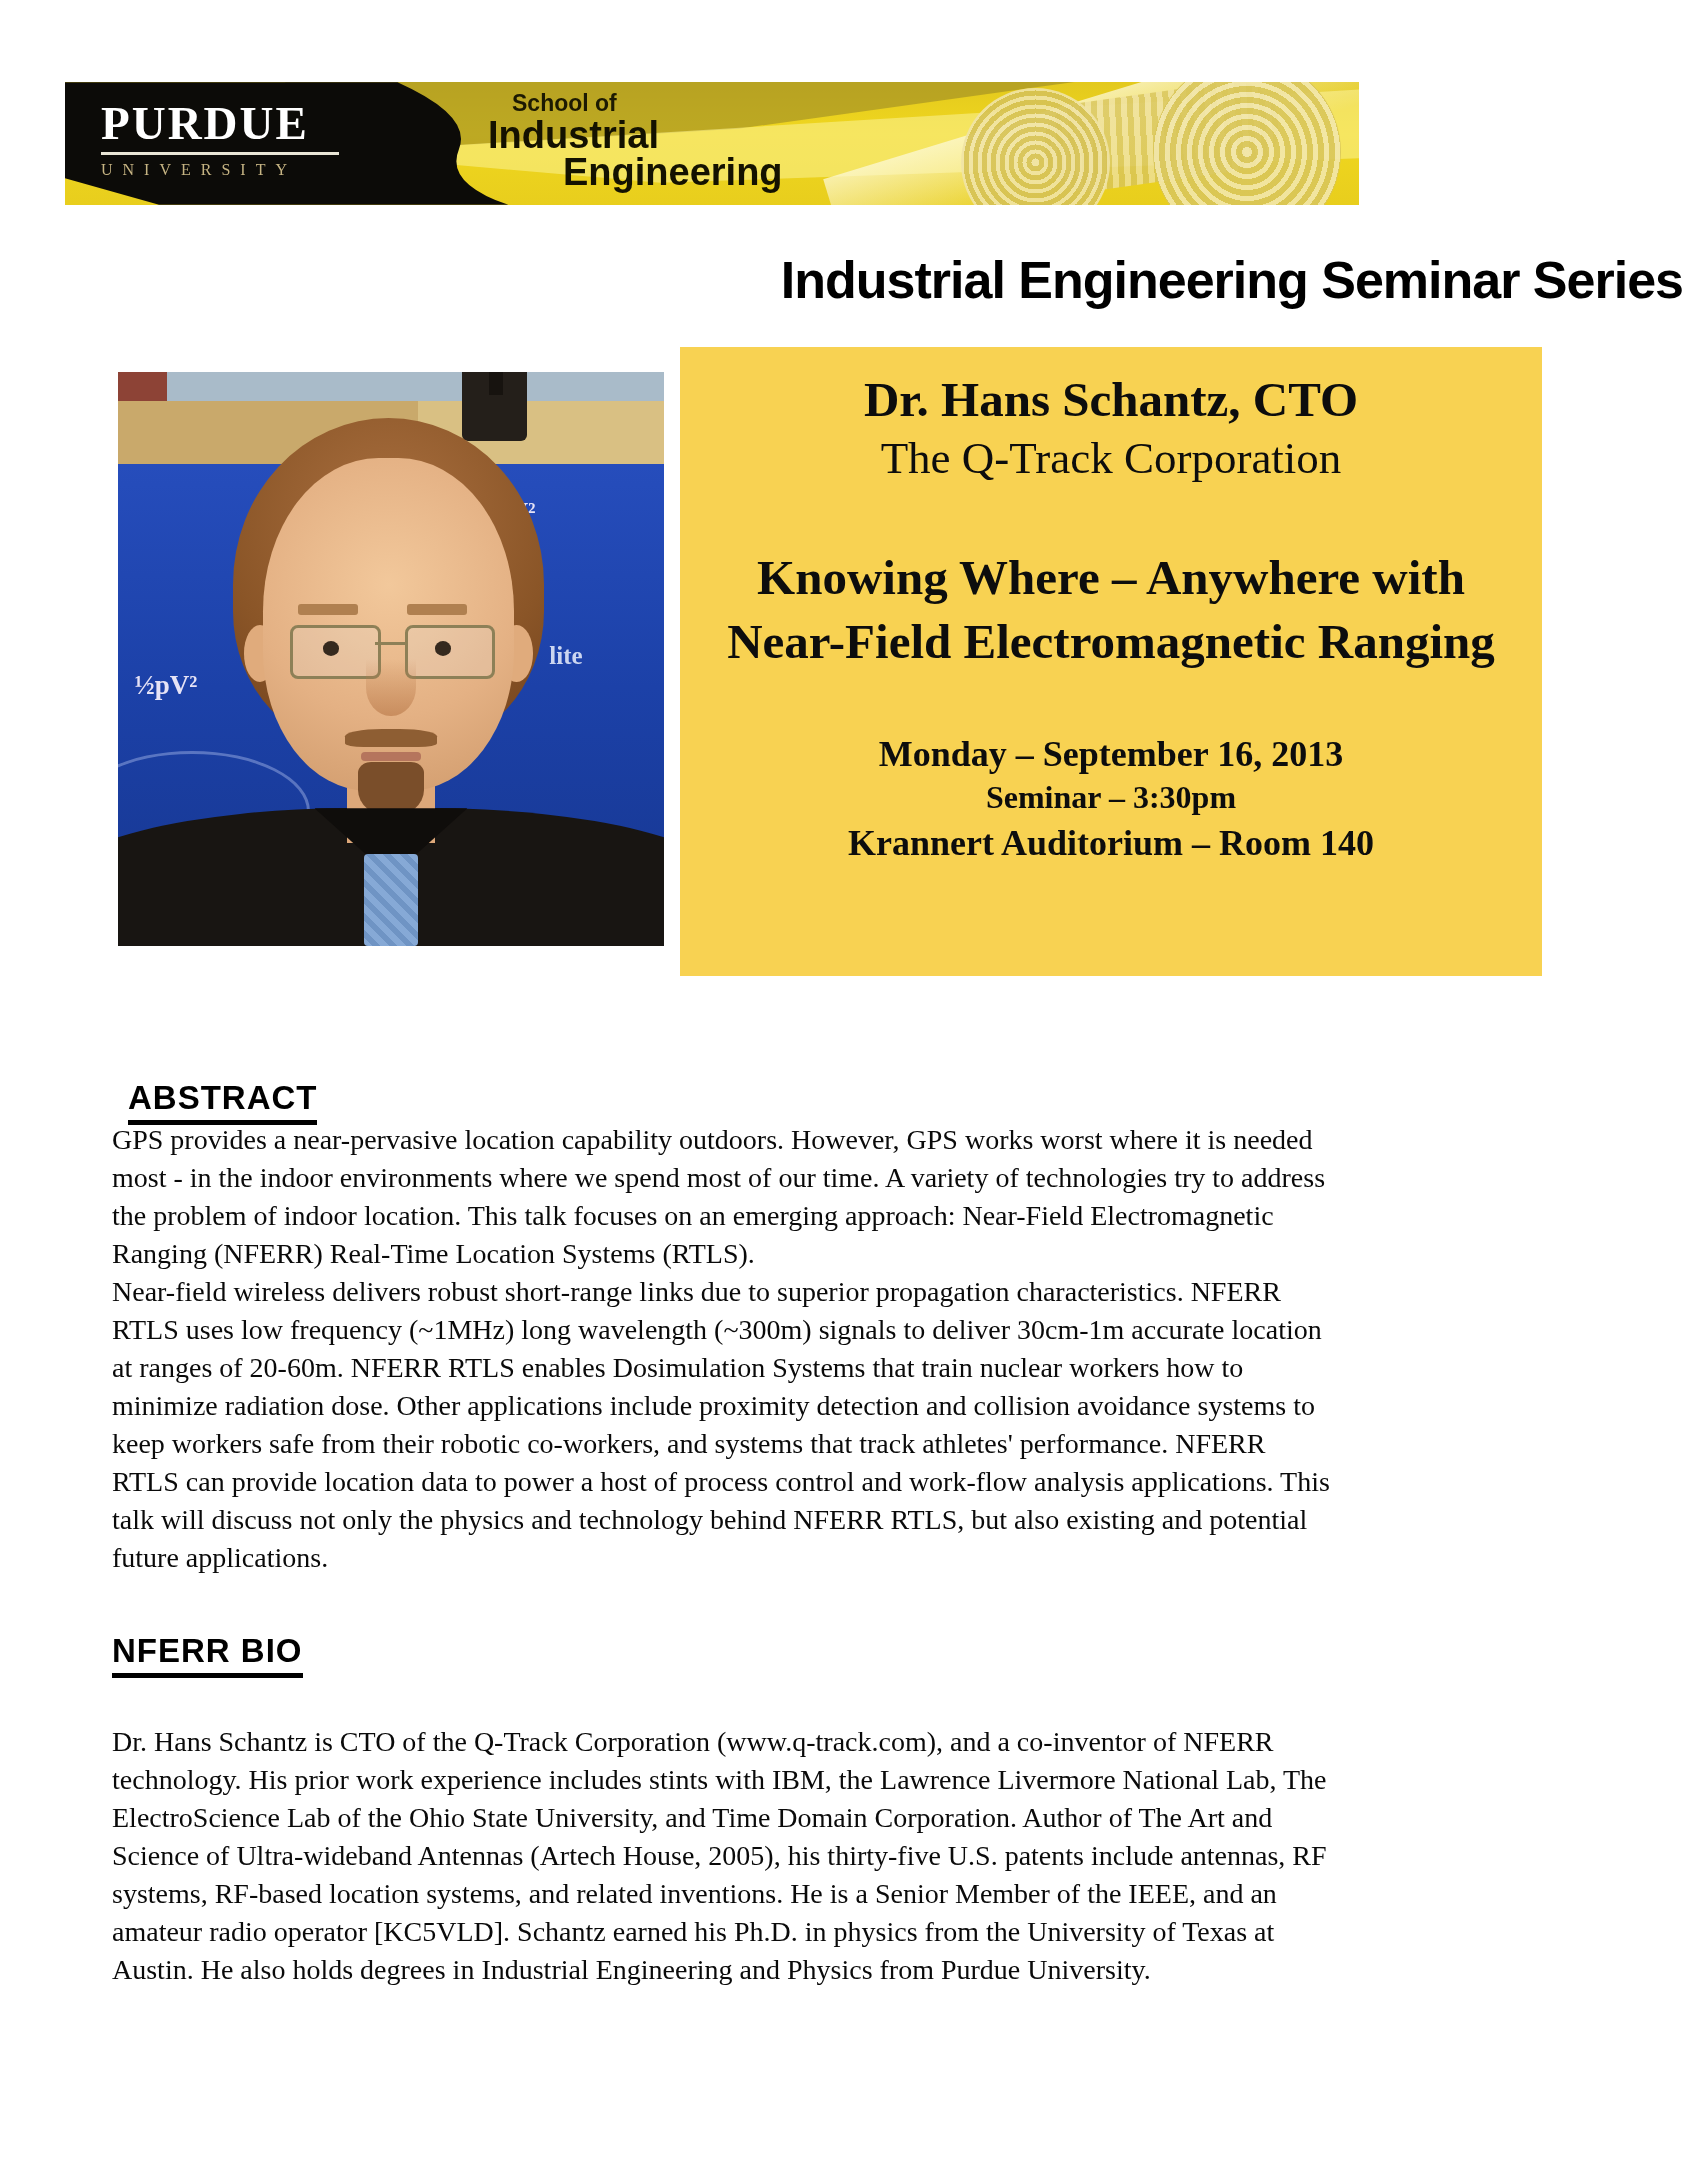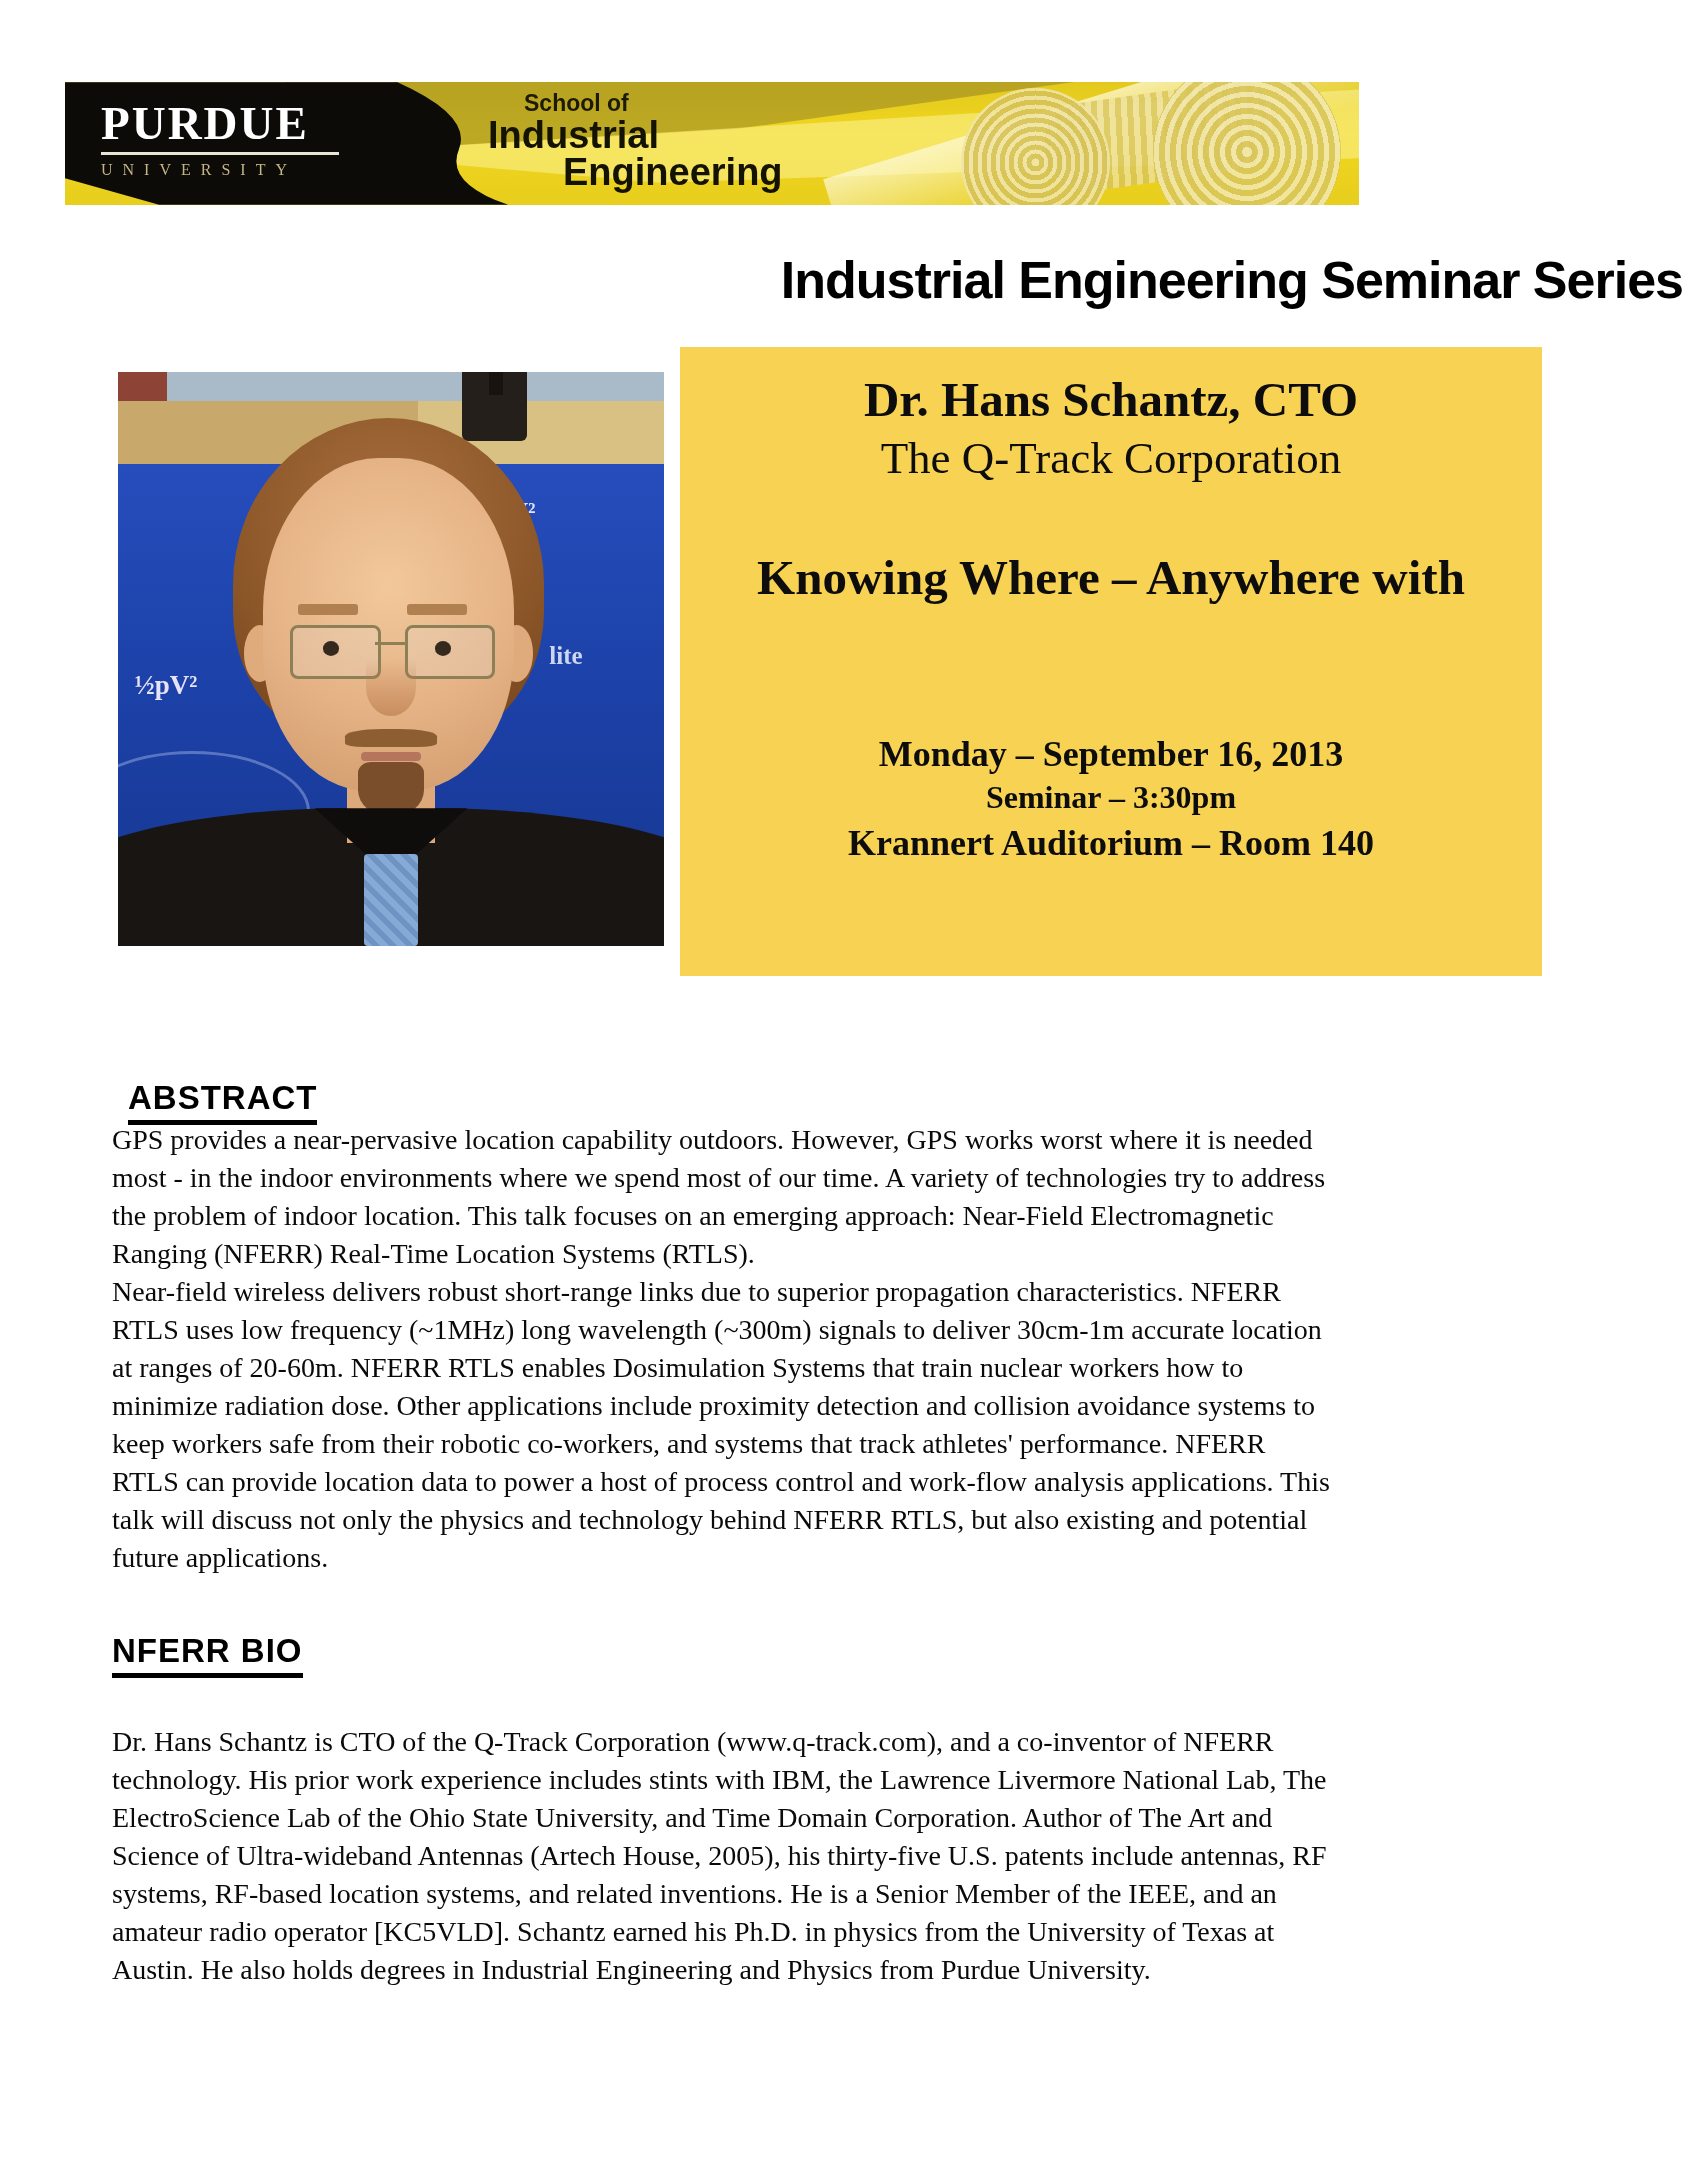--- a/index.html
+++ b/index.html
@@ -24,21 +24,21 @@
   .volute.band{left:119px;top:10px;width:238px;height:89px;border-radius:45px;transform:rotate(-8deg);
           background:repeating-linear-gradient(95deg,#eee09c 0 6px,#d8c45a 6px 12px);opacity:.8;}
   .logo-shape{position:absolute;left:0;top:0;}
   .purdue-block{position:absolute;left:36px;top:18px;width:297px;}
   .purdue-word{font-family:"Liberation Serif",serif;font-weight:bold;font-size:47px;line-height:47px;
           color:#ffffff;letter-spacing:2px;}
   .purdue-rule{width:238px;height:3px;background:#e9e5d6;margin-top:5px;}
   .purdue-univ{font-family:"Liberation Serif",serif;font-size:16px;color:#c6b483;
           letter-spacing:10px;margin-top:6px;}
   .school-of{position:absolute;left:447px;top:8px;font-family:"Liberation Sans",sans-serif;
-          font-weight:bold;font-size:23px;color:#1c1a02;margin-left:12px;}
+          font-weight:bold;font-size:23px;color:#1c1a02;}
   .school-l1{position:absolute;left:423px;top:32px;font-family:"Liberation Sans",sans-serif;
           font-weight:bold;font-size:38px;color:#141200;}
   .school-l2{position:absolute;left:498px;top:69px;font-family:"Liberation Sans",sans-serif;
           font-weight:bold;font-size:38px;color:#141200;}
 
   
   .main-title{position:absolute;left:0;top:250px;width:100%;text-align:right;
           font-family:"Liberation Sans",sans-serif;font-weight:bold;font-size:52px;
           letter-spacing:-1px;color:#000;}
 
@@ -169,20 +169,21 @@
     <div class="ph-mouth"></div>
     <div class="ph-goatee"></div>
     <div class="ph-collar"></div>
     <div class="ph-tie"></div>
   </div>
 
   <div class="event-card">
     <div class="ec-line ec-name">Dr. Hans Schantz, CTO</div>
     <div class="ec-line ec-org">The Q-Track Corporation</div>
     <div class="ec-line ec-talk1">Knowing Where – Anywhere with</div>
+    <div class="ec-line ec-talk2">Near-Field Electromagnetic Ranging</div>
     <div class="ec-line ec-date">Monday – September 16, 2013</div>
     <div class="ec-line ec-time">Seminar – 3:30pm</div>
     <div class="ec-line ec-loc">Krannert Auditorium – Room 140</div>
   </div>
 
   <div class="sec-heading h-abstract">ABSTRACT</div>
   <div class="sec-body b-abstract">GPS provides a near-pervasive location capability outdoors. However, GPS works worst where it is needed
 most - in the indoor environments where we spend most of our time. A variety of technologies try to address
 the problem of indoor location. This talk focuses on an emerging approach: Near-Field Electromagnetic
 Ranging (NFERR) Real-Time Location Systems (RTLS).

